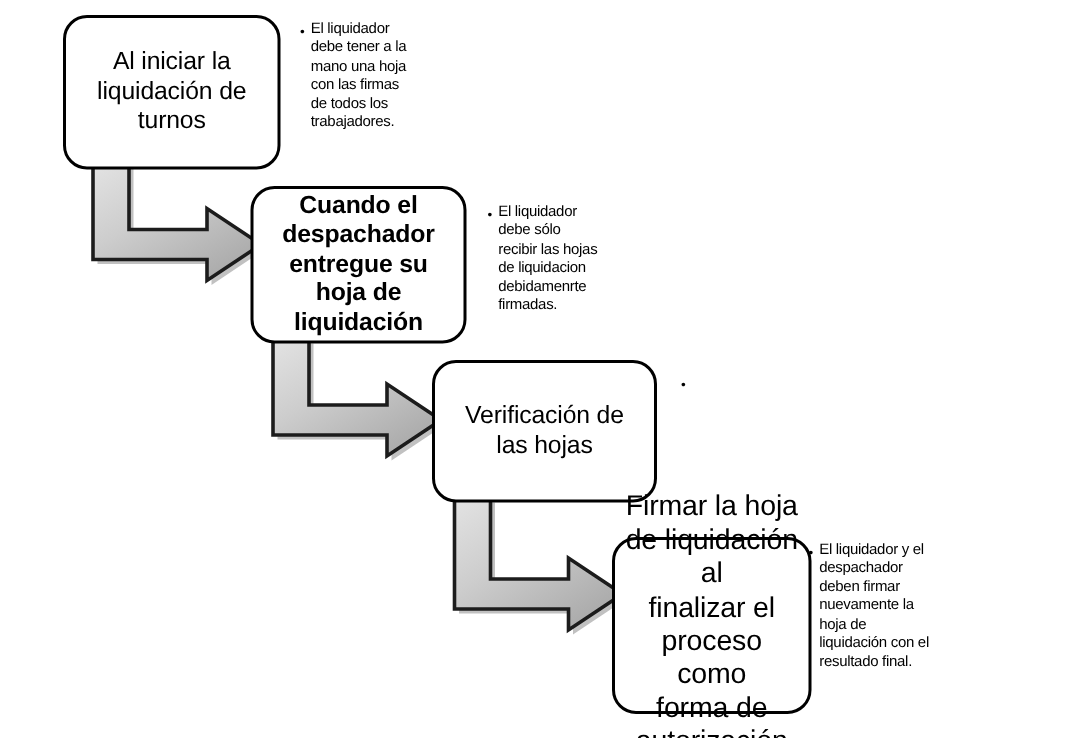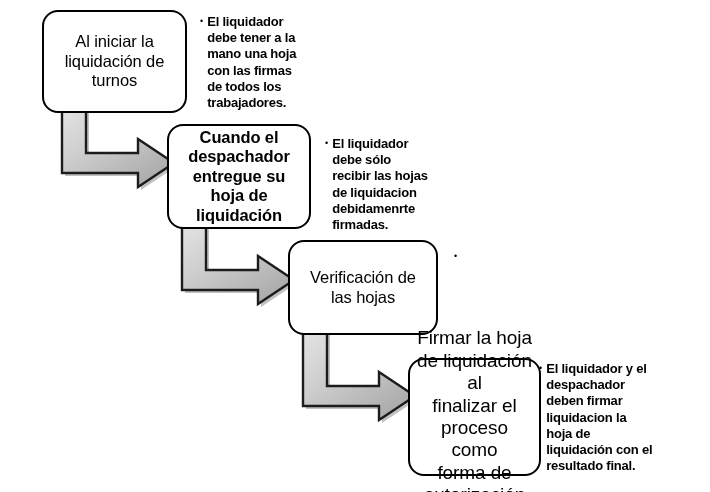--- a/index.html
+++ b/index.html
@@ -64,22 +64,22 @@
     z-index: 4;
   }
   .note-bullet {
     font-size: 9px;
     line-height: 1.25;
     padding-top: 2px;
     margin-right: 4px;
     flex: 0 0 auto;
   }
   .note-text {
-    font-size: 13px;
-    font-weight: bold;
+    font-size: 10px;
+    font-weight: normal;
     line-height: 1.245;
     white-space: pre-line;
     letter-spacing: -0.2px;
   }
 
   #note-1 { left: 200px; top: 14px;  width: 112px; }
   #note-2 { left: 325px; top: 136px; width: 112px; }
   #note-3 { left: 454px; top: 249px; width: 135px; }
   #note-4 { left: 539px; top: 361px; width: 120px; }
   #note-3 .note-text { line-height: 1.34; }
@@ -194,19 +194,19 @@
 
   <div class="note" id="note-3">
     <span class="note-bullet">•</span>
   </div>
 
   <div class="note" id="note-4">
     <span class="note-bullet">•</span>
     <span class="note-text">El liquidador y el
 despachador
 deben firmar
-liquidacion la
+nuevamente la
 hoja de
 liquidación con el
 resultado final.</span>
   </div>
 
 </div>
 
 </body></html>

